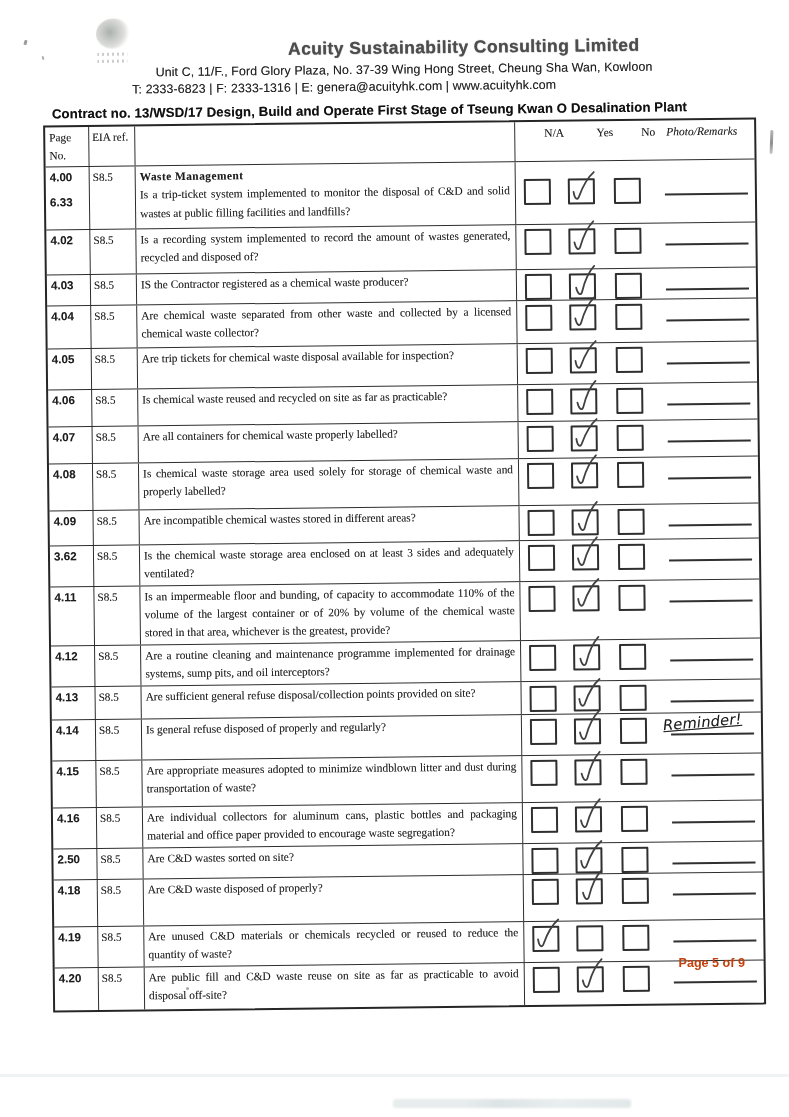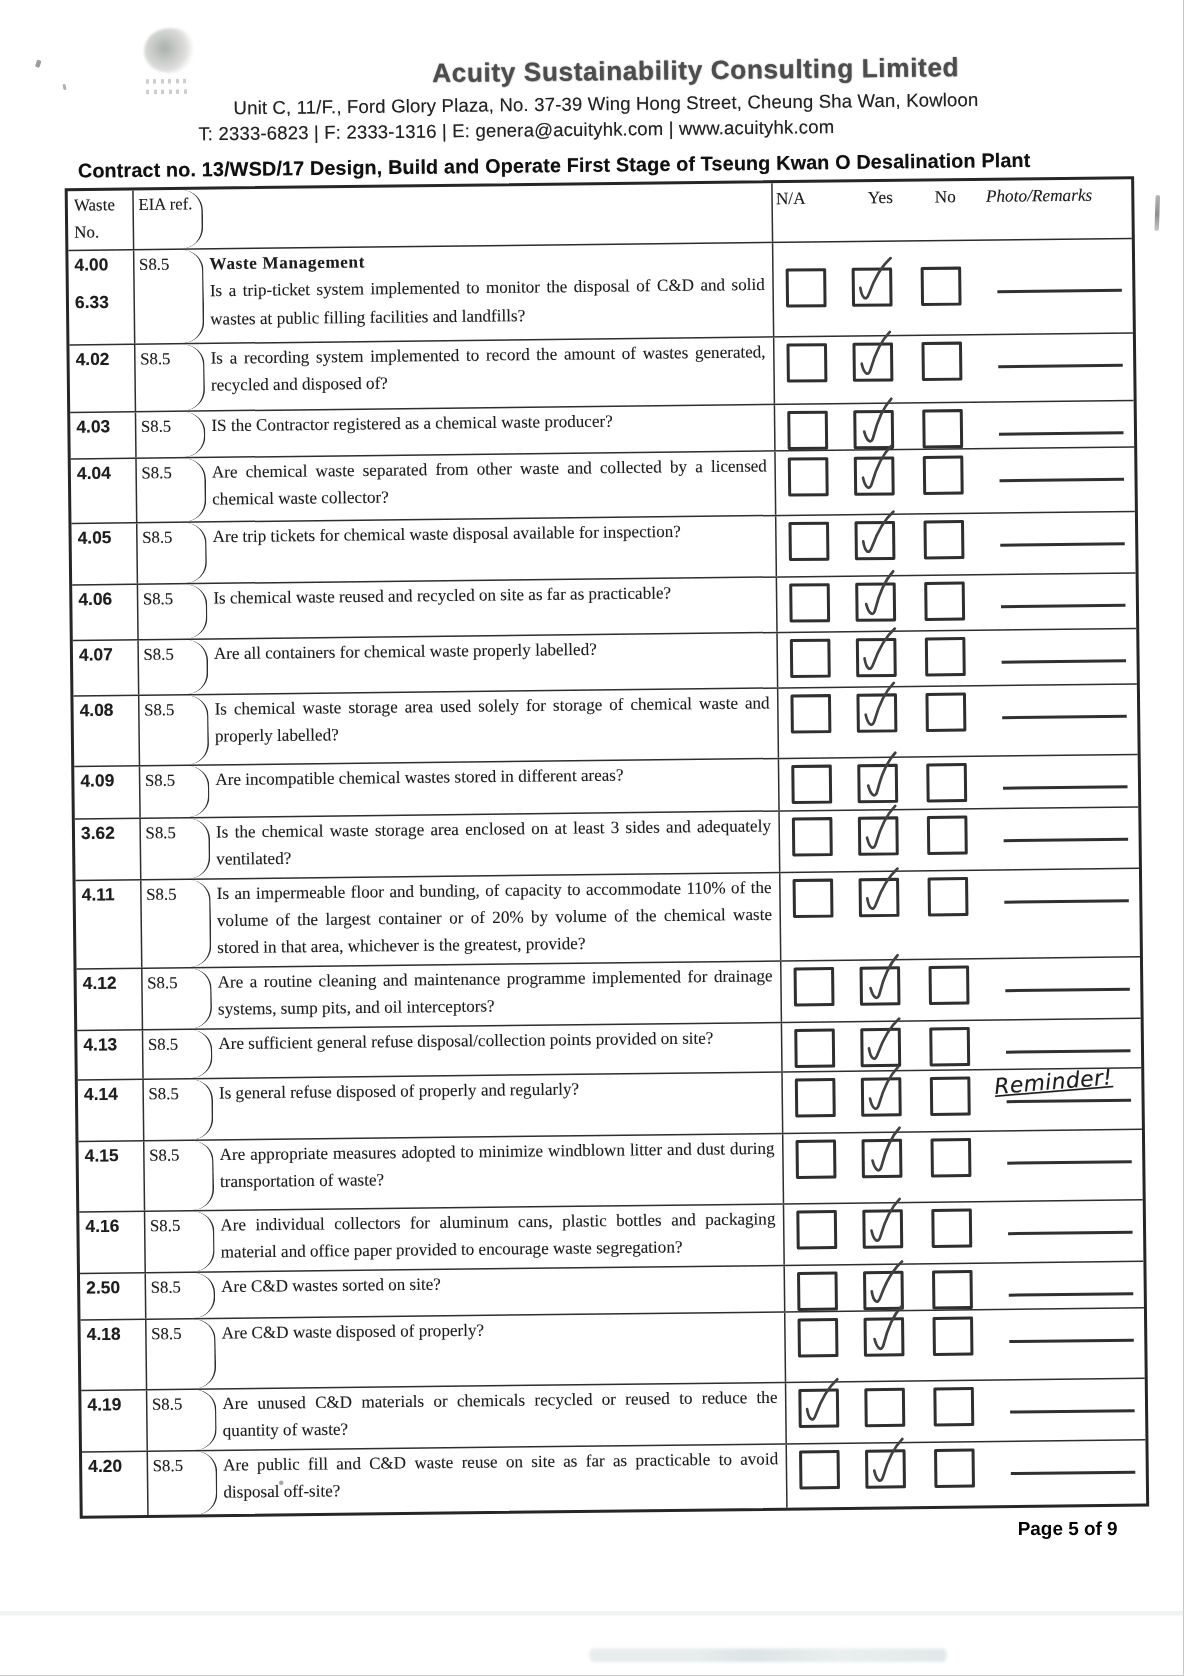--- a/index.html
+++ b/index.html
@@ -33,29 +33,29 @@
 
   
   .audit-table{
     width:709px;margin:4px 0 0 48px;border:2.2px solid #262626;
     font-size:11.4px;line-height:1.62;text-shadow:0 0 .5px rgba(45,45,45,.4);}
   .t-head{display:flex;min-height:33px;border-bottom:1.8px solid #2c2c2c;}
   .t-row{display:flex;border-top:1.6px solid #2e2e2e;min-height:34px;}
   .t-row:first-child{border-top:none;}
   .c-item{width:37px;flex:0 0 37px;border-right:1.6px solid #2e2e2e;padding:1px 2px 1px 4px;
     font-family:"Liberation Sans", sans-serif;font-weight:700;font-size:11.6px;}
-  .c-eia{width:40px;flex:0 0 40px;border-right:1.6px solid #2e2e2e;padding:1px 2px 1px 3px;font-size:11.2px;border-radius:14px;}
+  .c-eia{width:40px;flex:0 0 40px;border-right:1.6px solid #2e2e2e;padding:1px 2px 1px 3px;font-size:11.2px;}
   .c-q{flex:1 1 auto;border-right:1.6px solid #2e2e2e;padding:1px 5px 2px 4px;min-width:0;}
   .c-checks{width:239px;flex:0 0 239px;display:flex;align-items:flex-start;padding-top:4px;position:relative;}
   .t-row.first .c-checks{padding-top:17px;}
 
   .head-stack{display:flex;flex-direction:column;justify-content:space-between;height:100%;min-height:31px;
     font-family:"Liberation Serif", serif;font-weight:400;font-size:11.3px;}
   .checks-head{padding-top:2px;font-size:11.5px;}
-  .h-na{width:38px;margin-left:2px;text-align:left;}
+  .h-na{width:38px;margin-left:20px;text-align:center;}
   .h-yes{width:34px;margin-left:6px;text-align:right;}
   .h-no{width:32px;margin-left:10px;text-align:right;}
   .h-rem{flex:1;text-align:center;padding-right:6px;font-style:italic;}
 
   .q-title{font-weight:700;letter-spacing:.45px;}
   .q-text{text-align:justify;}
   .t-row:not(.first) .item-top,
   .t-row:not(.first) .q-title{display:none;}
   .item-top{margin-bottom:7px;}
 
@@ -92,22 +92,22 @@
   .t-body .t-row:nth-child(13){min-height:32px;}
   .t-body .t-row:nth-child(14){min-height:40px;}
   .t-body .t-row:nth-child(15){min-height:46px;}
   .t-body .t-row:nth-child(16){min-height:38px;}
   .t-body .t-row:nth-child(17){min-height:25px;}
   .t-body .t-row:nth-child(18){min-height:46px;}
   .t-body .t-row:nth-child(19){min-height:36px;}
   .t-body .t-row:nth-child(20){min-height:42px;}
 
   
-  .page-footer{position:absolute;right:44px;top:1012px;
-    font-family:"Liberation Sans", sans-serif;font-weight:700;font-size:12.6px;color:#000000;}
+  .page-footer{position:absolute;right:44px;top:956px;
+    font-family:"Liberation Sans", sans-serif;font-weight:700;font-size:12.6px;color:#c2410c;}
   .scan-line{position:absolute;left:0;top:1074px;width:789px;height:3px;background:#eef2f2;opacity:.9;}
   .scan-smudge{position:absolute;left:393px;top:1099px;width:238px;height:9px;border-radius:3px;
     background:linear-gradient(90deg,#e7eced 0 30%, #dde4e5 45%, #e9eeee 70%, #e2e8e9);filter:blur(1px);}
   .stray-vmark{position:absolute;left:770px;top:130px;width:2.5px;height:24px;border-radius:2px;
     background:linear-gradient(#b5b5b5,#8f8f8f 55%,#c9c9c9);transform:rotate(2deg);}
   .speck-a{position:absolute;left:24px;top:40px;width:3px;height:5px;background:#9c9c9c;border-radius:1px;transform:rotate(18deg);}
   .speck-b{position:absolute;left:42px;top:56px;width:2px;height:4px;background:#b0b0b0;border-radius:1px;transform:rotate(-12deg);}
   .speck-c{position:absolute;left:186px;top:987px;width:3px;height:3px;background:#a8a8a8;border-radius:50%;}
 </style>
 </head>
@@ -124,21 +124,21 @@
       <div class="co-name">Acuity Sustainability Consulting Limited</div>
       <div class="co-addr">Unit C, 11/F., Ford Glory Plaza, No. 37-39 Wing Hong Street, Cheung Sha Wan, Kowloon</div>
       <div class="co-contact">T: 2333-6823 | F: 2333-1316 | E: genera@acuityhk.com | www.acuityhk.com</div>
     </div>
 
     <div class="contract-title">Contract no. 13/WSD/17 Design, Build and Operate First Stage of Tseung Kwan O Desalination Plant</div>
 
     <div class="audit-table">
       <div class="t-head">
         <div class="c-item head-stack">
-          <span>Waste</span>
+          <span>Page</span>
           <span>No.</span>
         </div>
         <div class="c-eia">EIA ref.</div>
         <div class="c-q"></div>
         <div class="c-checks checks-head">
           <span class="h-na">N/A</span>
           <span class="h-yes">Yes</span>
           <span class="h-no">No</span>
           <span class="h-rem">Photo/Remarks</span>
         </div>

